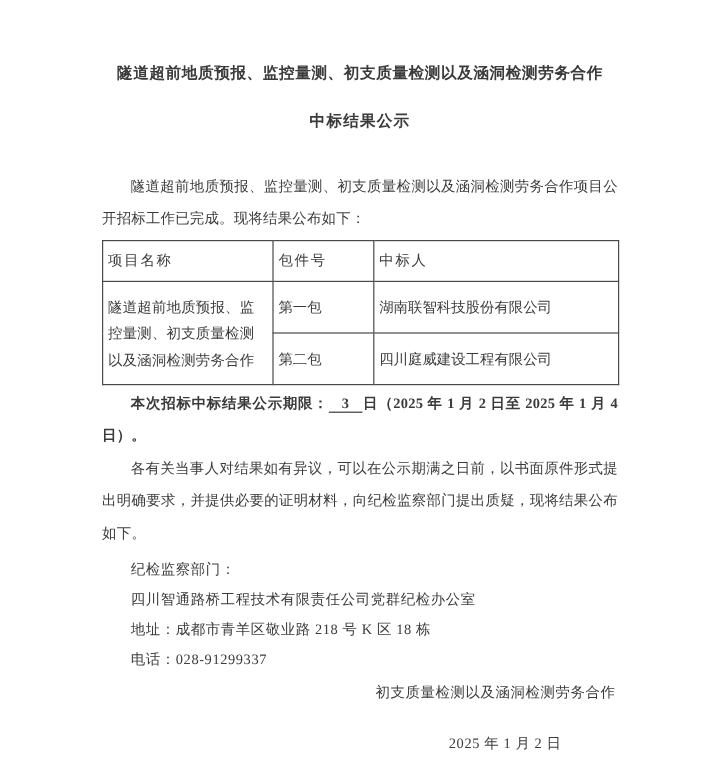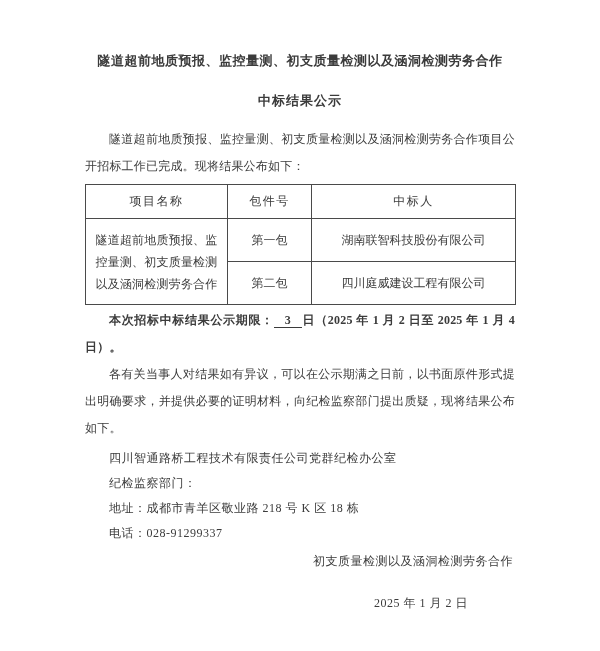--- a/index.html
+++ b/index.html
@@ -17,33 +17,33 @@
   .title .line1 { height: 18px; line-height: 18px; letter-spacing: 0.5px; }
   .title .line2 { height: 18px; line-height: 18px; margin-top: 22px; letter-spacing: 1px; }
 
   .para {
     font-size: 12px;
     line-height: 27px;
     text-align: justify;
     letter-spacing: 0.2px;
   }
   .indent { text-indent: 2em; }
-  .intro { margin-top: 16px; }
+  .intro { margin-top: 32px; }
 
   table.results {
     width: 430px;
     margin-top: 4px;
     border-collapse: collapse;
     table-layout: fixed;
   }
   table.results th, table.results td {
     border: 1px solid #4a4a4a;
     font-size: 12px;
     font-weight: normal;
-    text-align: center;
+    text-align: left;
     vertical-align: middle;
     padding: 0 4px;
   }
   col.c1 { width: 142px; }
   col.c2 { width: 84px; }
   col.c3 { width: 204px; }
   tr.head-row { height: 34px; }
   tr.head-row th { letter-spacing: 1.5px; }
   tr.data-row { height: 43px; }
   td.project-cell { line-height: 22px; letter-spacing: 0.2px; }
@@ -107,22 +107,22 @@
         <td>四川庭威建设工程有限公司</td>
       </tr>
     </tbody>
   </table>
 
   <p class="para indent period"><span>本次招标中标结果公示期限：</span><span class="u">3</span><span>日（2025 年 1 月 2 日至 2025 年 1 月 4 日）。</span></p>
 
   <p class="para indent">各有关当事人对结果如有异议，可以在公示期满之日前，以书面原件形式提出明确要求，并提供必要的证明材料，向纪检监察部门提出质疑，现将结果公布如下。</p>
 
   <div class="contact">
+    <div>纪检监察部门：</div>
     <div>四川智通路桥工程技术有限责任公司党群纪检办公室</div>
-    <div>纪检监察部门：</div>
     <div>地址：成都市青羊区敬业路 218 号 K 区 18 栋</div>
     <div>电话：028-91299337</div>
   </div>
 
   <div class="signature">
     <div class="company">初支质量检测以及涵洞检测劳务合作</div>
     <div class="date">2025 年 1 月 2 日</div>
   </div>
 
 </div>

